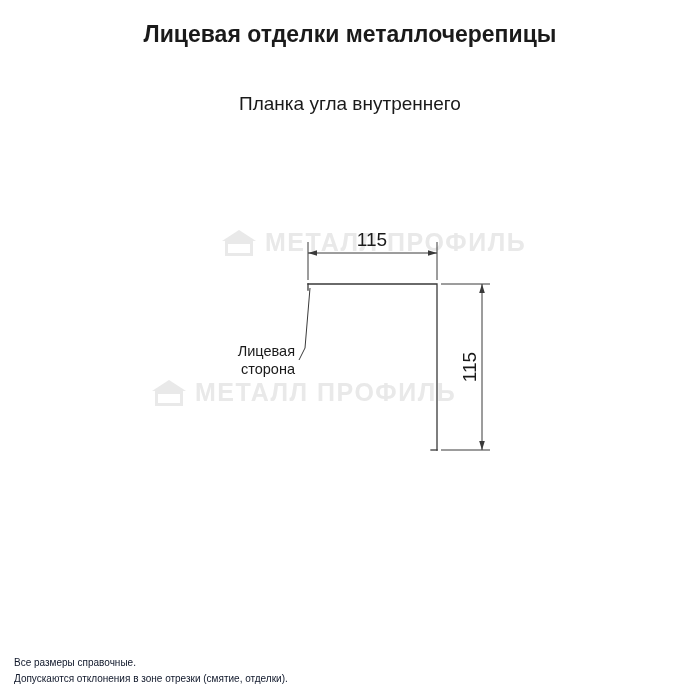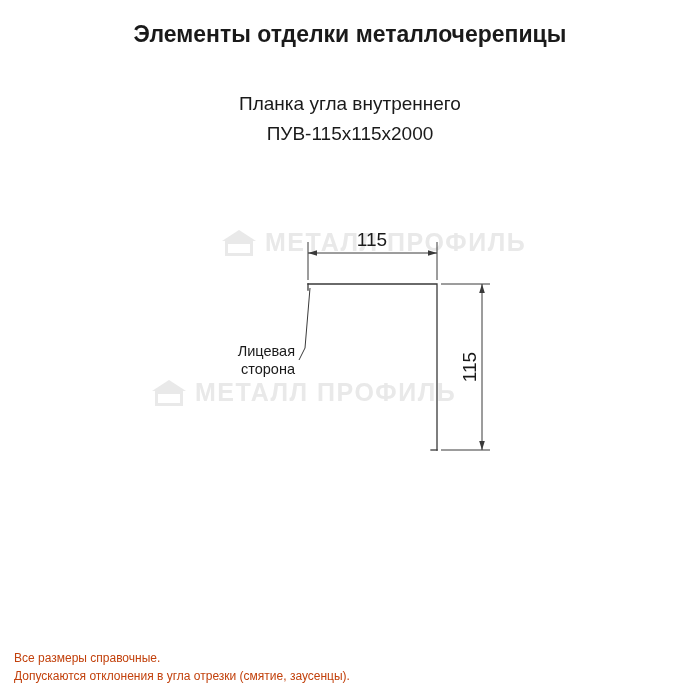--- a/index.html
+++ b/index.html
@@ -93,34 +93,33 @@
     box-sizing: border-box;
   }
   .wm-1 { left: 222px; top: 228px; }
   .wm-2 { left: 152px; top: 378px; }
 
   
   .footer {
     position: absolute;
     left: 14px;
     bottom: 14px;
-    font-size: 12px;
+    font-size: 10px;
     line-height: 1.55;
-    color: #c2410c;
+    color: #0f172a;
     margin-top: 33px;
   }
   .footer div { white-space: nowrap; }
 </style>
 </head>
 <body>
 
 <div class="titles">
-  <div class="title-main">Элементы отделки металлочерепицы</div>
+  <div class="title-main">Лицевая отделки металлочерепицы</div>
   <div class="title-sub">Планка угла внутреннего</div>
-  <div class="title-code">ПУВ-115х115х2000</div>
 </div>
 
 <div class="wm wm-1">
   <div class="wm-logo">
     <div class="roof"></div>
     <div class="body"></div>
   </div>
   <div class="wm-text">МЕТАЛЛ ПРОФИЛЬ</div>
 </div>
 
@@ -168,14 +167,14 @@
     <g stroke="#3a3a3a" fill="none" stroke-width="1">
       <path d="M 298 118 L 293 178 L 287 190"></path>
     </g>
     <text x="283" y="186" text-anchor="end" font-family="Liberation Sans, sans-serif" font-size="14.5" fill="#1a1a1a">Лицевая</text>
     <text x="283" y="204" text-anchor="end" font-family="Liberation Sans, sans-serif" font-size="14.5" fill="#1a1a1a">сторона</text>
   </svg>
 </div>
 
 <div class="footer">
   <div>Все размеры справочные.</div>
-  <div>Допускаются отклонения в угла отрезки (смятие, заусенцы).</div>
+  <div>Допускаются отклонения в зоне отрезки (смятие, отделки).</div>
 </div>
 
 </body></html>

